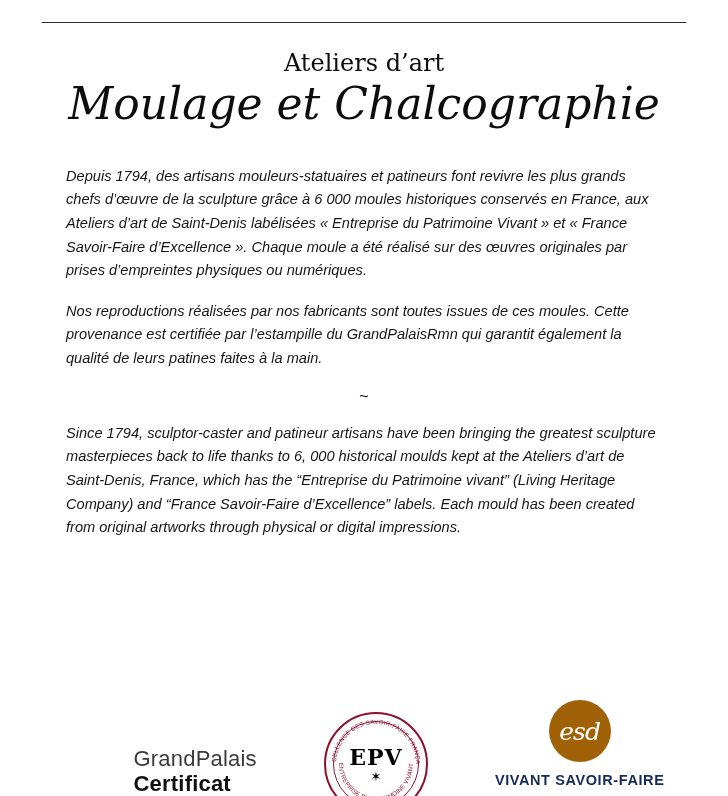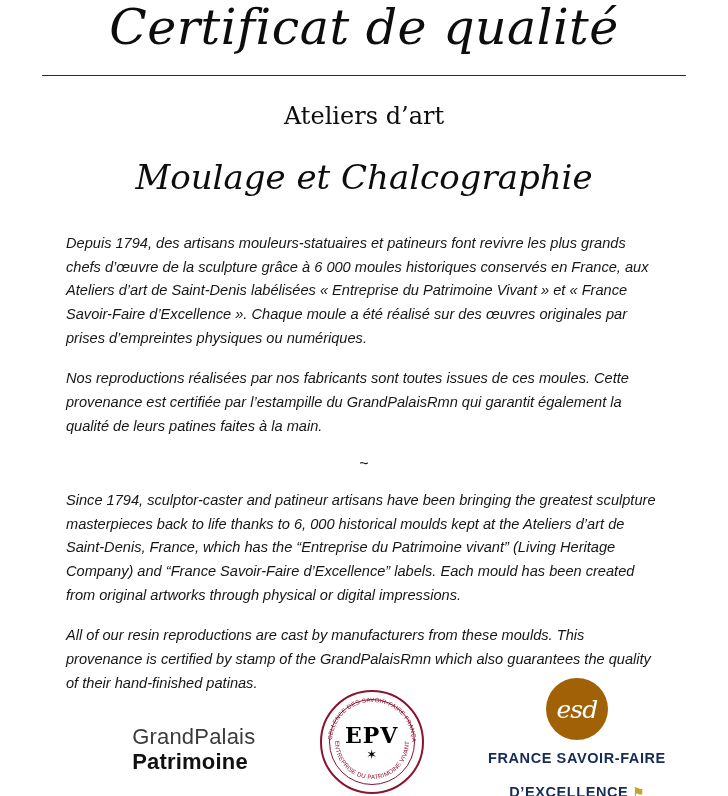--- a/index.html
+++ b/index.html
@@ -50,24 +50,24 @@
   }
   .subtitle-1 {
     font-family: "DejaVu Serif", "Liberation Serif", serif;
     font-size: 24px;
     color: #0d0d0d;
     line-height: 1.2;
   }
   .subtitle-2 {
     font-family: "DejaVu Serif", "Liberation Serif", serif;
     font-style: italic;
-    font-size: 34px;
+    font-size: 44px;
     color: #0d0d0d;
     line-height: 1.2;
-    margin-top: 26px;
+    margin-top: 0;
   }
 
   
   .body-wrap {
     margin: 34px 66px 0 66px;
   }
   p.para {
     font-family: "Liberation Sans", sans-serif;
     font-size: 14.6px;
     line-height: 1.62;
@@ -208,46 +208,44 @@
     color: #c9a227;
     font-size: 13px;
     margin-left: 4px;
   }
 </style>
 </head>
 <body>
 
 <div class="page">
 
-  <h1 class="cert-title">Certificat de qualité</h1>
 
   <hr class="title-rule">
 
   <div class="subtitle-block">
     <div class="subtitle-1">Ateliers d’art</div>
     <div class="subtitle-2">Moulage et Chalcographie</div>
   </div>
 
   <div class="body-wrap">
     <p class="para fr">Depuis 1794, des artisans mouleurs-statuaires et patineurs font revivre les plus grands chefs d’œuvre de la sculpture grâce à 6 000 moules historiques conservés en France, aux Ateliers d’art de Saint-Denis labélisées « Entreprise du Patrimoine Vivant » et « France Savoir-Faire d’Excellence ». Chaque moule a été réalisé sur des œuvres originales par prises d’empreintes physiques ou numériques.</p>
     <p class="para fr">Nos reproductions réalisées par nos fabricants sont toutes issues de ces moules. Cette provenance est certifiée par l’estampille du GrandPalaisRmn qui garantit également la qualité de leurs patines faites à la main.</p>
 
     <div class="tilde">~</div>
 
     <div class="en-block">
       <p class="para en">Since 1794, sculptor-caster and patineur artisans have been bringing the greatest sculpture masterpieces back to life thanks to 6, 000 historical moulds kept at the Ateliers d’art de Saint-Denis, France, which has the “Entreprise du Patrimoine vivant” (Living Heritage Company) and “France Savoir-Faire d’Excellence” labels. Each mould has been created from original artworks through physical or digital impressions.</p>
-      <p class="para en">All of our resin reproductions are cast by manufacturers from these moulds. This provenance is certified by stamp of the GrandPalaisRmn which also guarantees the quality of their hand-finished patinas.</p>
     </div>
   </div>
 
   <div class="footer">
 
     <div class="logo-gp">
       <div class="l1">GrandPalais</div>
-      <div class="l2">Patrimoine</div>
+      <div class="l2">Certificat</div>
     </div>
 
     <div class="logo-epv">
       <div class="epv-ring"></div>
       <div class="epv-ring inner"></div>
       <div class="epv-arc-text">
         <svg width="104" height="104" viewBox="0 0 104 104" aria-hidden="true">
           <defs>
             <path id="arcTop" d="M 12,52 A 40,40 0 0 1 92,52"></path>
             <path id="arcBottom" d="M 15,52 A 37,37 0 0 0 89,52"></path>
@@ -261,20 +259,20 @@
         </svg>
       </div>
       <div class="epv-center">
         <div class="epv-txt">EPV</div>
         <div class="epv-mark">✶</div>
       </div>
     </div>
 
     <div class="logo-esd">
       <div class="esd-circle">esd</div>
-      <div class="esd-l1">FRANCE SAVOIR-FAIRE</div>
+      <div class="esd-l1">VIVANT SAVOIR-FAIRE</div>
       <div class="esd-l2">
         <span>D’EXCELLENCE</span><span class="flag">⚑</span>
       </div>
     </div>
 
   </div>
 </div>
 
 </body></html>

